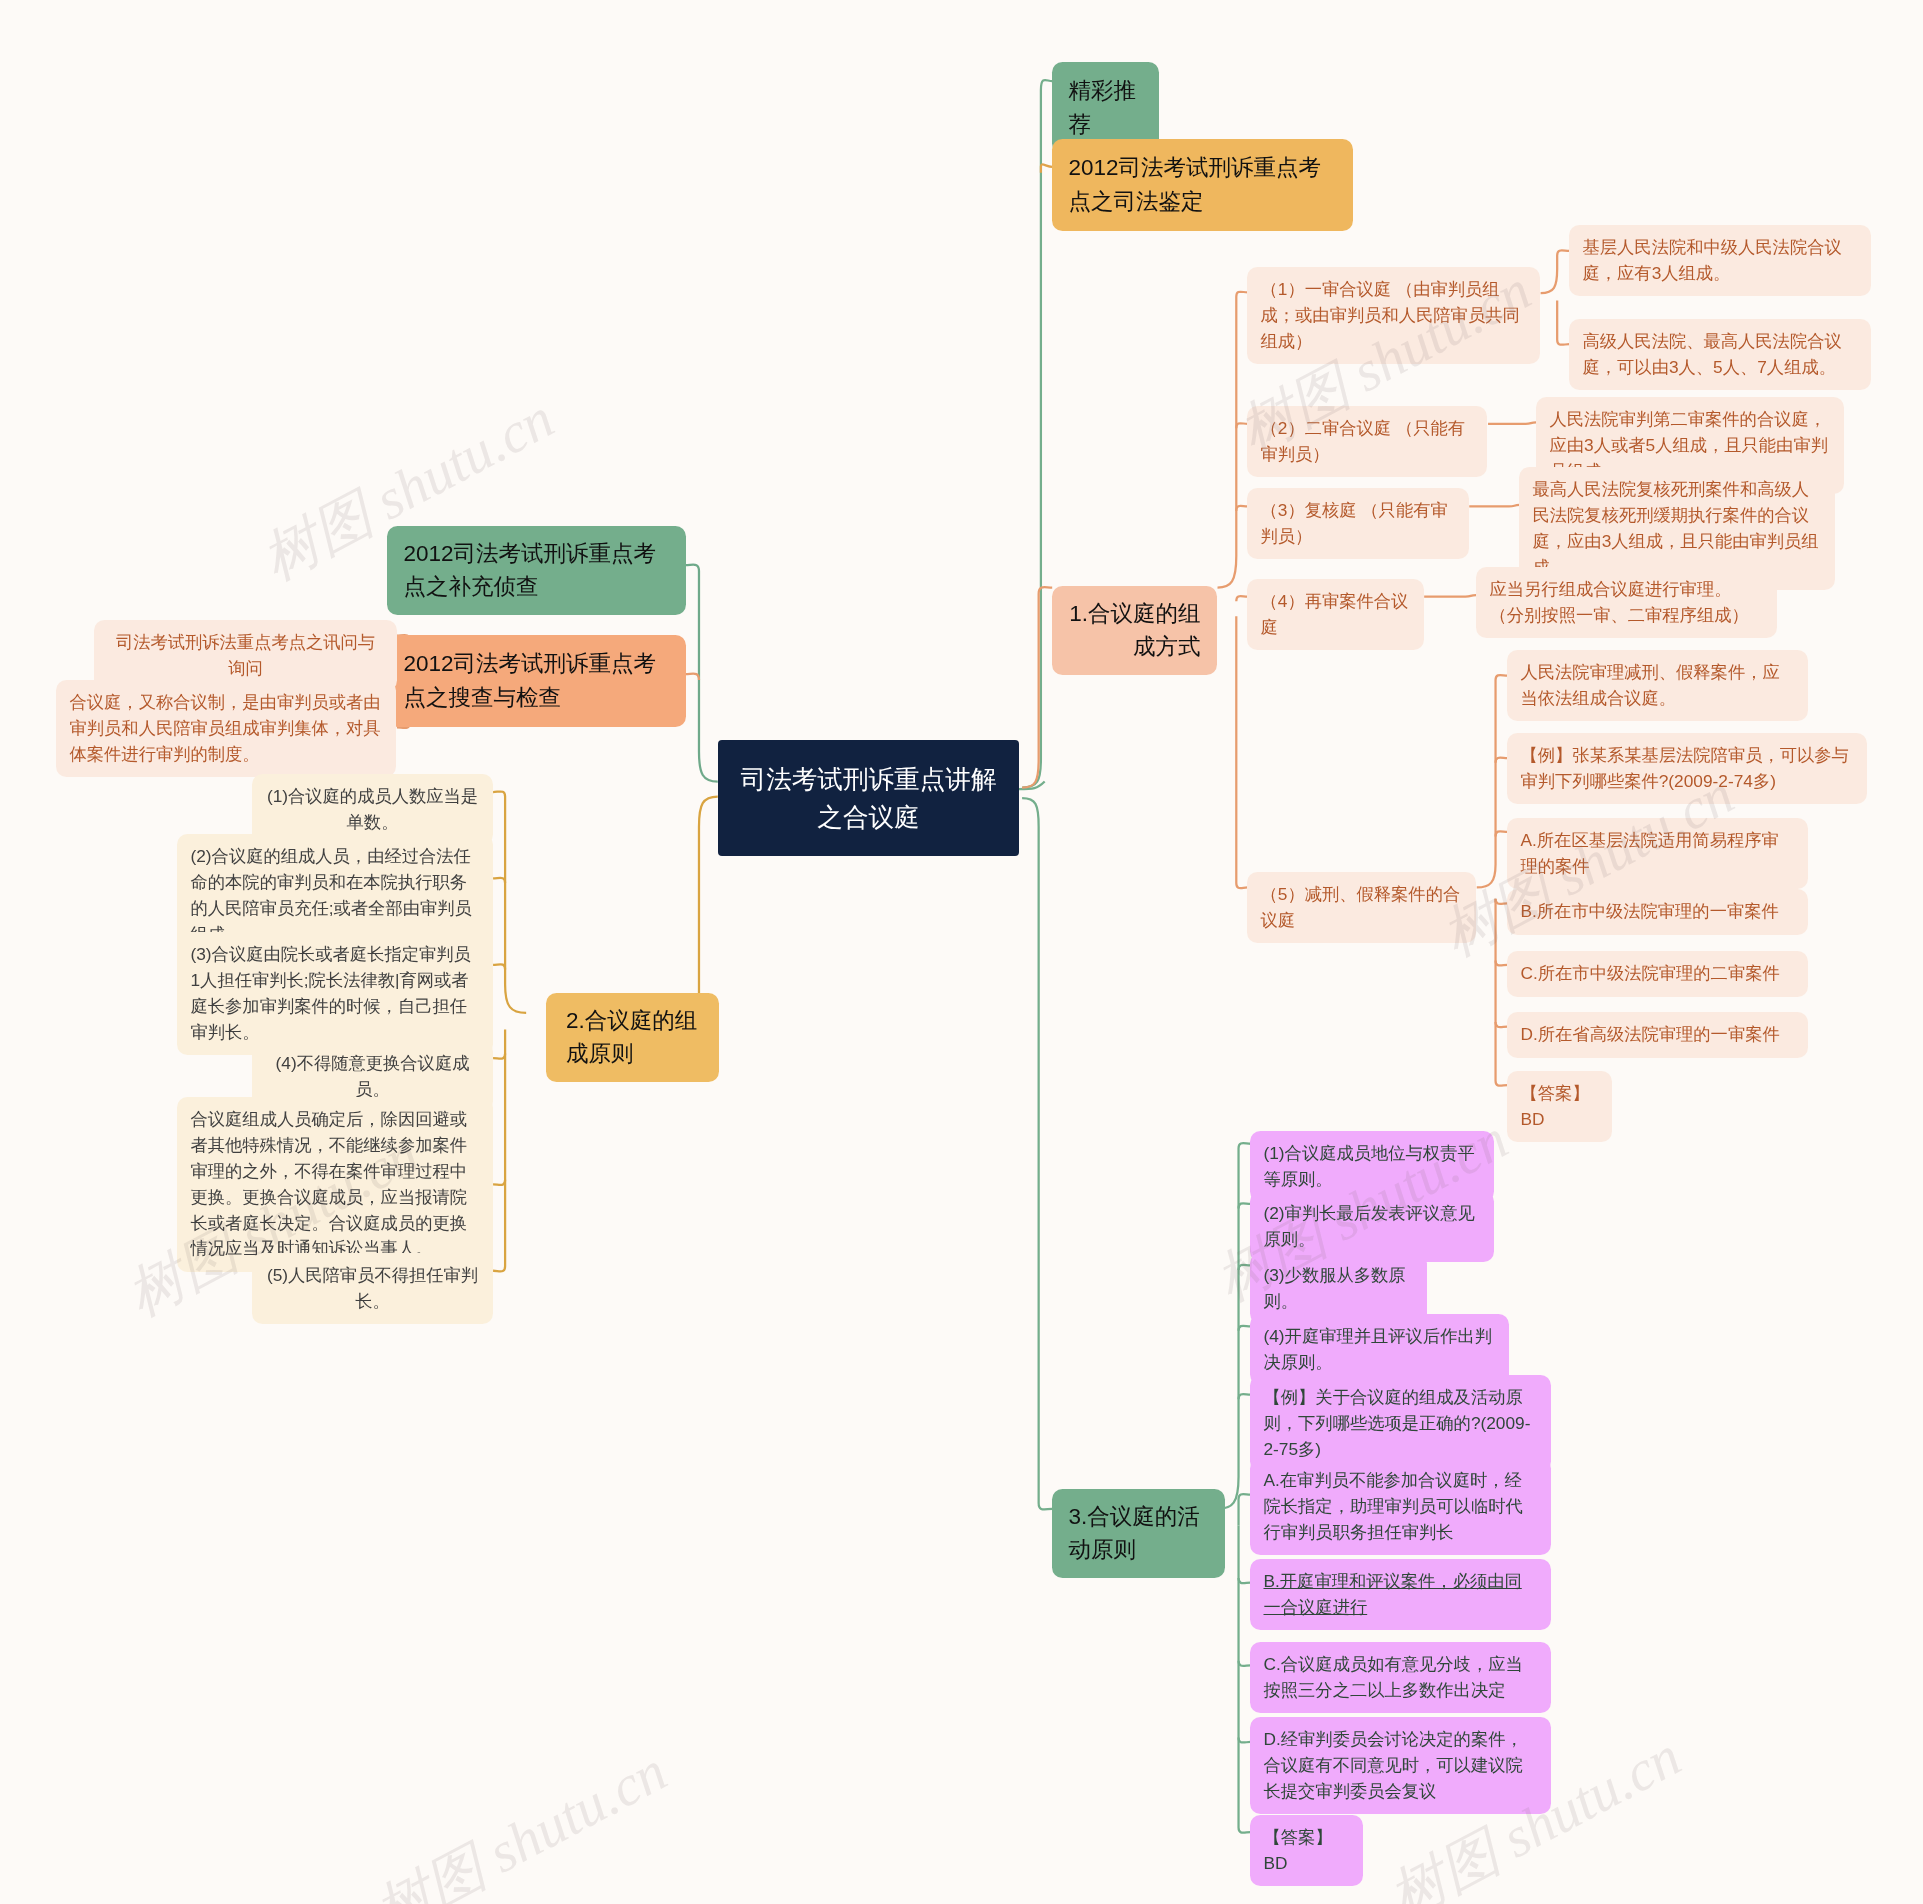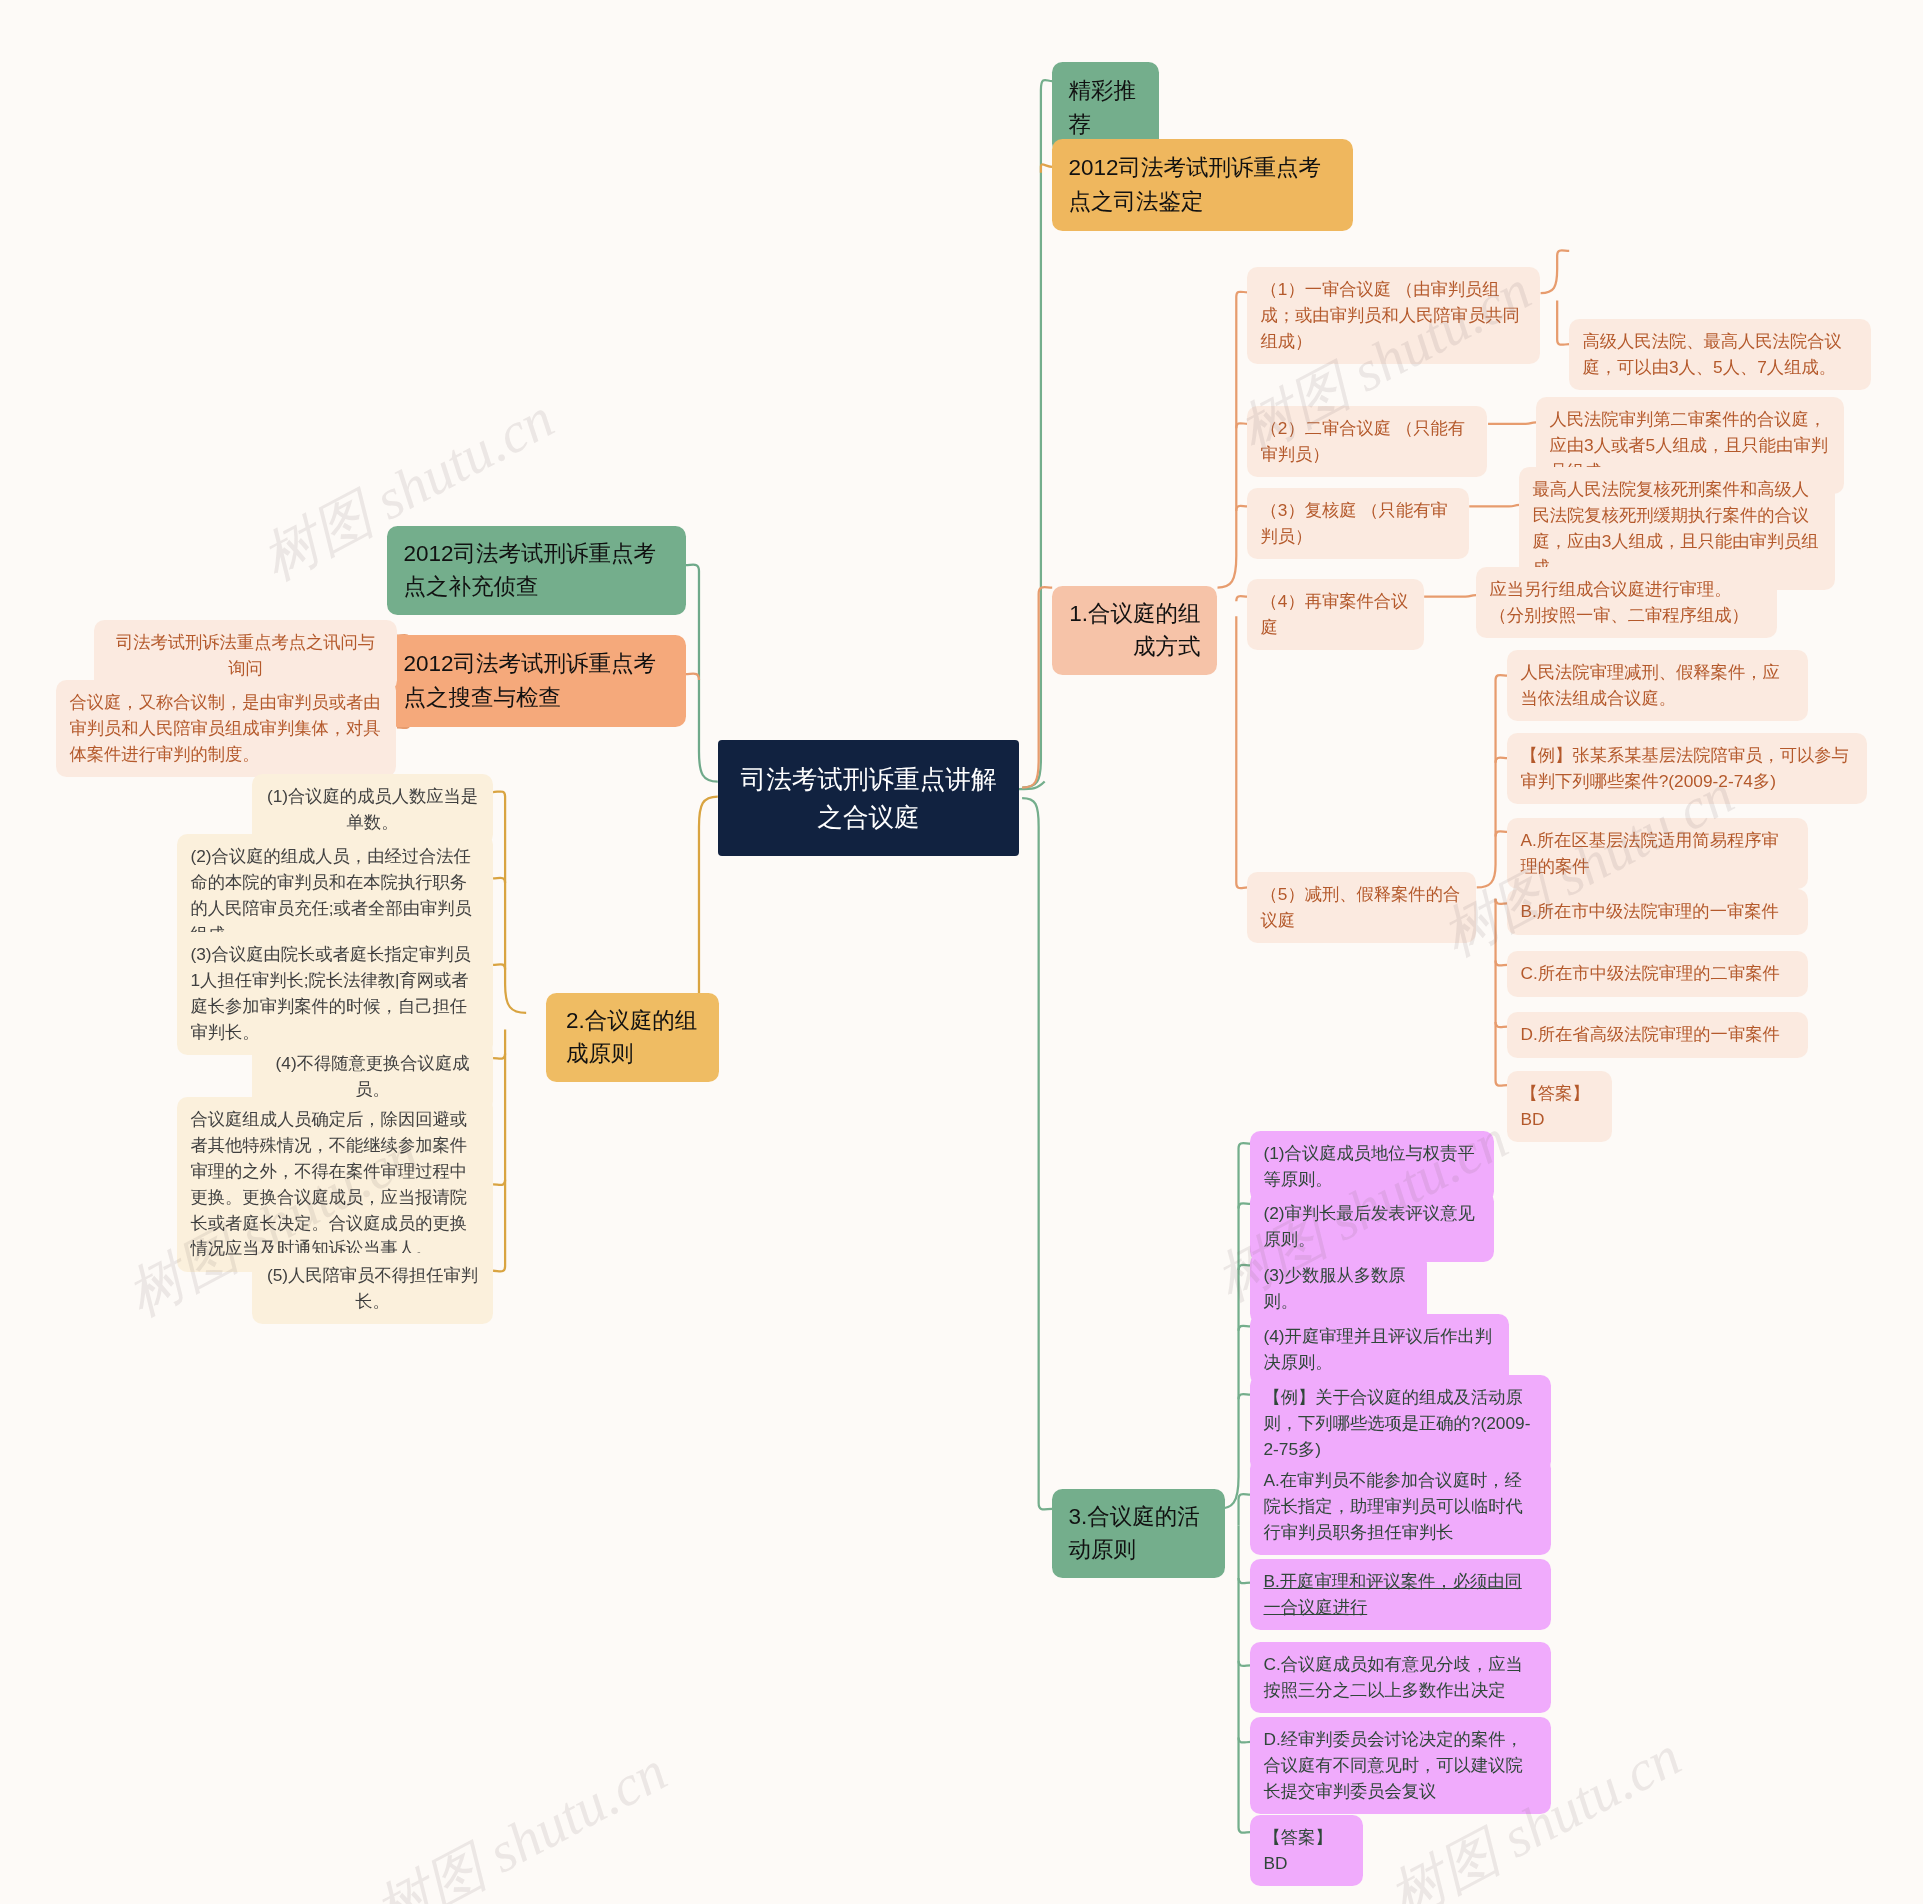--- a/index.html
+++ b/index.html
@@ -115,20 +115,21 @@
 
   <div class="node lvl1-peach" style="left:387px;top:635px;width:299px;">2012司法考试刑诉重点考点之搜查与检查</div>
 
   <div class="node leaf-peach ctr" style="left:94px;top:620px;width:303px;">司法考试刑诉法重点考点之讯问与询问</div>
 
   <div class="node leaf-peach" style="left:56px;top:680px;width:340px;">合议庭，又称合议制，是由审判员或者由审判员和人民陪审员组成审判集体，对具体案件进行审判的制度。</div>
 
   <div class="node lvl1-salmon" style="left:1052px;top:586px;width:165px;text-align:right;">1.合议庭的组成方式</div>
 
   <div class="node leaf-peach" style="left:1247px;top:267px;width:293px;">（1）一审合议庭 （由审判员组成；或由审判员和人民陪审员共同组成）</div>
+  <div class="node leaf-peach" style="left:1569px;top:225px;width:302px;">基层人民法院和中级人民法院合议庭，应有3人组成。</div>
   <div class="node leaf-peach" style="left:1569px;top:319px;width:302px;">高级人民法院、最高人民法院合议庭，可以由3人、5人、7人组成。</div>
 
   <div class="node leaf-peach" style="left:1247px;top:406px;width:240px;">（2）二审合议庭 （只能有审判员）</div>
   <div class="node leaf-peach" style="left:1536px;top:397px;width:308px;">人民法院审判第二审案件的合议庭，应由3人或者5人组成，且只能由审判员组成。</div>
 
   <div class="node leaf-peach" style="left:1247px;top:488px;width:222px;">（3）复核庭 （只能有审判员）</div>
   <div class="node leaf-peach" style="left:1519px;top:467px;width:316px;">最高人民法院复核死刑案件和高级人民法院复核死刑缓期执行案件的合议庭，应由3人组成，且只能由审判员组成。</div>
 
   <div class="node leaf-peach" style="left:1247px;top:579px;width:177px;">（4）再审案件合议庭</div>
   <div class="node leaf-peach" style="left:1476px;top:567px;width:301px;">应当另行组成合议庭进行审理。 （分别按照一审、二审程序组成）</div>

